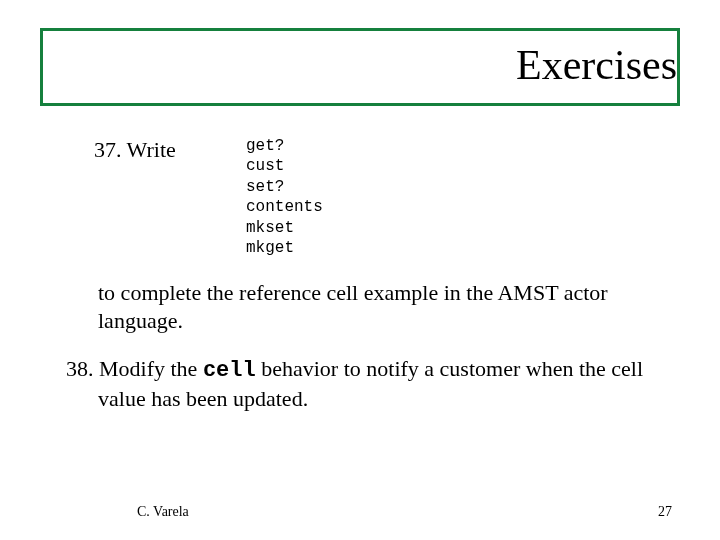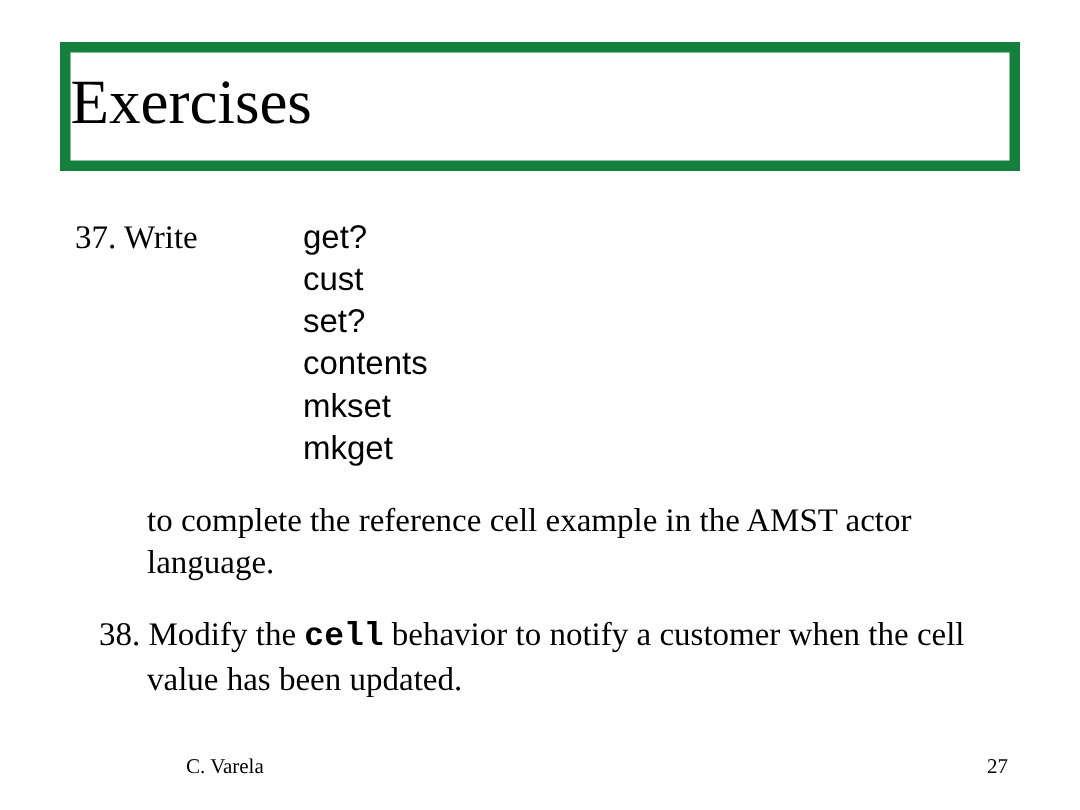--- a/index.html
+++ b/index.html
@@ -11,46 +11,47 @@
       background: #fff;
       overflow: hidden;
     }
     .slide {
       position: relative;
       width: 720px;
       height: 540px;
       padding: 28px 40px 0 40px;
     }
     .title-box {
-      border: 7px solid #15803d;
+      border: 3px solid #15803d;
       padding: 10px 0 14px 0;
-      text-align: left;
+      text-align: right;
       margin-bottom: 30px;
     }
     .title-text {
       font-size: 42px;
       font-weight: normal;
     }
     .content {
       font-size: 22px;
       line-height: 1.28;
       padding-left: 10px;
       padding-right: 10px;
     }
     .row37 {
       display: flex;
       align-items: flex-start;
     }
     .prompt37 {
       white-space: nowrap;
       min-width: 152px;
+      margin-left: 44px;
     }
     .code {
-      font-family: Liberation Sans, sans-serif;
-      font-size: 22px;
+      font-family: Liberation Mono, monospace;
+      font-size: 16px;
       white-space: pre;
       line-height: 1.28;
     }
     .para {
       margin-top: 20px;
     }
     .hanging {
       padding-left: 48px;
       text-indent: -32px;
     }
@@ -64,21 +65,21 @@
     .footer {
       position: absolute;
       bottom: 20px;
       left: 0;
       width: 100%;
       font-size: 14px;
       font-family: 'Times New Roman', Times, serif;
     }
     .footer-author {
       position: absolute;
-      left: 124px;
+      left: 137px;
       bottom: 0;
     }
     .footer-num {
       position: absolute;
       right: 48px;
       bottom: 0;
     }
   </style>
 </head>
 <body>

